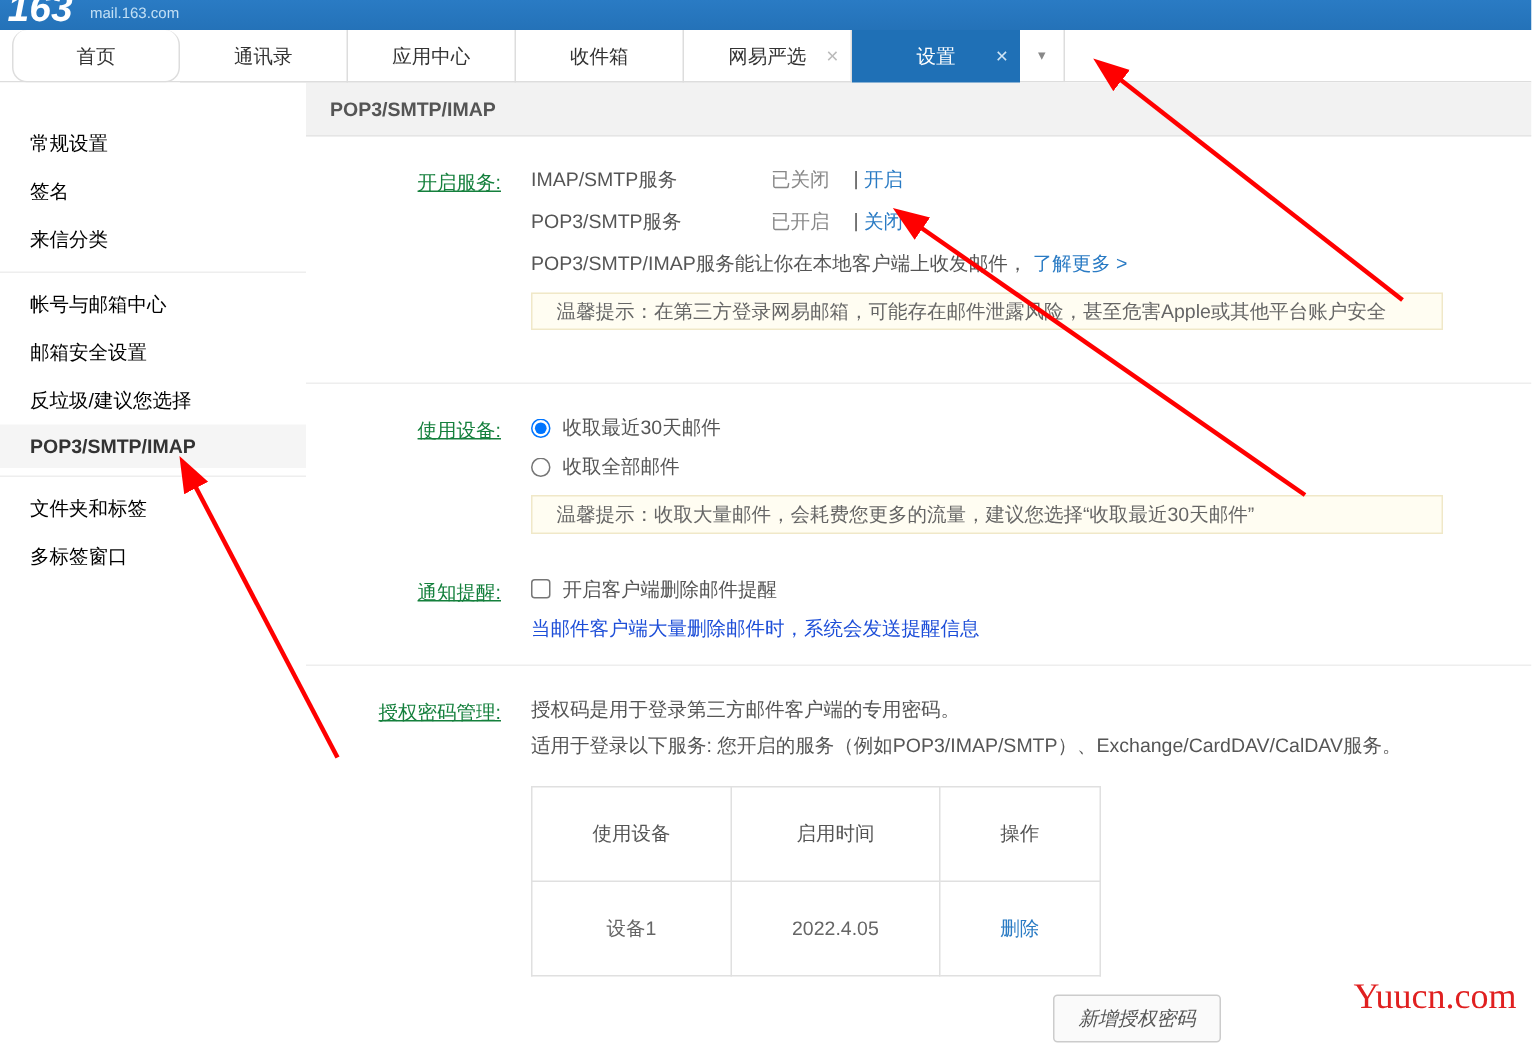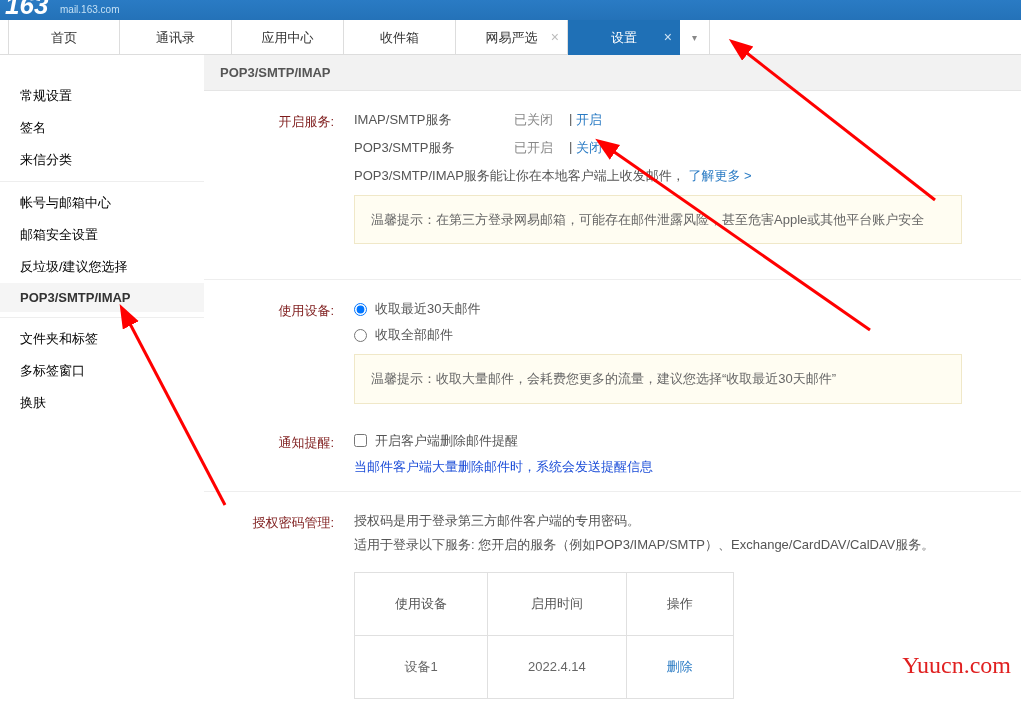--- a/index.html
+++ b/index.html
@@ -41,21 +41,21 @@
   width: 112px;
   height: 35px;
   line-height: 35px;
   text-align: center;
   border-right: 1px solid #ddd;
   border-bottom: 1px solid #ddd;
   color: #333;
   cursor: pointer;
   position: relative;
 }
-.tab:first-child { border-left: 1px solid #ddd; margin-left: 8px;}
+.tab:first-child { border-left: 1px solid #ddd; margin-left: 8px; border-radius: 10px;}
 .tab.active {
   background: #1f70b6;
   color: #fff;
   border: none;
 }
 .tab .close {
   position: absolute;
   right: 8px;
   top: 0;
   color: #bbb;
@@ -107,34 +107,35 @@
   border-bottom: 1px solid #e5e5e5;
 }
 .section-body { padding: 20px 0 20px 0; }
 .form-row {
   display: flex;
   margin-bottom: 8px;
 }
 .form-label {
   width: 150px;
   text-align: right;
-  color: #7f1d1d;
+  color: #15803d;
   padding-right: 20px;
   padding-top: 2px;
+  text-decoration: underline;
 }
 .form-content { flex: 1; color: #555; }
 .svc-line { display: flex; margin-bottom: 10px; }
 .svc-name { width: 160px; }
 .svc-status { width: 55px; color: #888; }
 .svc-action { color: #2a7bc4; cursor: pointer; }
 .link { color: #2a7bc4; cursor: pointer; }
 .tip-box {
   background: #fffdf2;
   border: 1px solid #f0e8c8;
-  padding: 12px 16px;
+  padding: 0 16px;
   margin: 10px 59px 20px 0;
   color: #666;
   line-height: 1.8;
 }
 .radio-line, .check-line { margin-bottom: 8px; display: flex; align-items: center; }
 .radio-line input, .check-line input { margin-right: 8px; }
 .subtext { color: #1d4ed8; margin-top: 6px; }
 .auth-table {
   border-collapse: collapse;
   margin-top: 18px;
@@ -200,21 +201,20 @@
     </div>
     <div class="sidebar-group">
       <div class="sidebar-item">帐号与邮箱中心</div>
       <div class="sidebar-item">邮箱安全设置</div>
       <div class="sidebar-item">反垃圾/建议您选择</div>
       <div class="sidebar-item active">POP3/SMTP/IMAP</div>
     </div>
     <div class="sidebar-group">
       <div class="sidebar-item">文件夹和标签</div>
       <div class="sidebar-item">多标签窗口</div>
-      <div class="sidebar-item">换肤</div>
     </div>
   </div>
 
   <div class="content">
     <div class="section-header">POP3/SMTP/IMAP</div>
     <div class="section-body">
 
       <div class="form-row">
         <div class="form-label">开启服务:</div>
         <div class="form-content">
@@ -275,21 +275,21 @@
           <div style="margin-top:6px;">适用于登录以下服务: 您开启的服务（例如POP3/IMAP/SMTP）、Exchange/CardDAV/CalDAV服务。</div>
           <table class="auth-table">
             <tbody>
                 <tr>
               <th>使用设备</th>
               <th>启用时间</th>
               <th>操作</th>
             </tr>
             <tr>
               <td>设备1</td>
-              <td>2022.4.14</td>
+              <td>2022.4.05</td>
               <td><span class="link">删除</span></td>
             </tr>
           </tbody>
             </table>
           <div style="text-align:right; width:460px;">
             <span class="btn">新增授权密码</span>
           </div>
         </div>
       </div>
 

